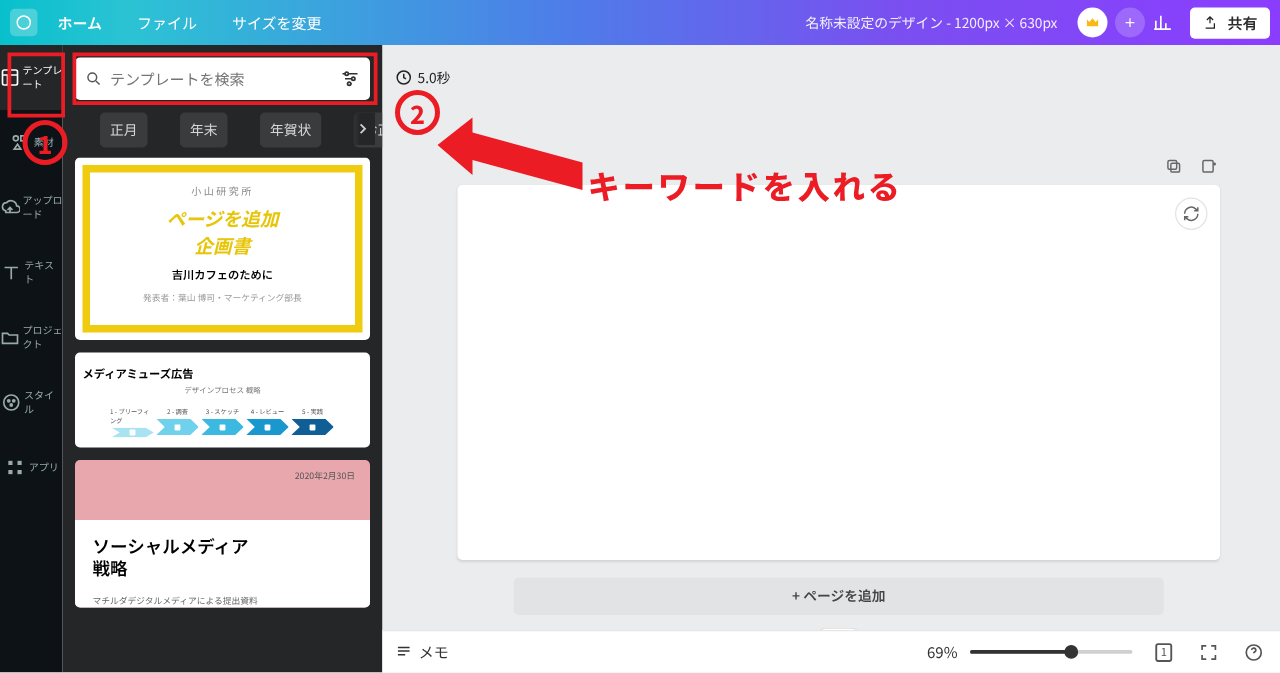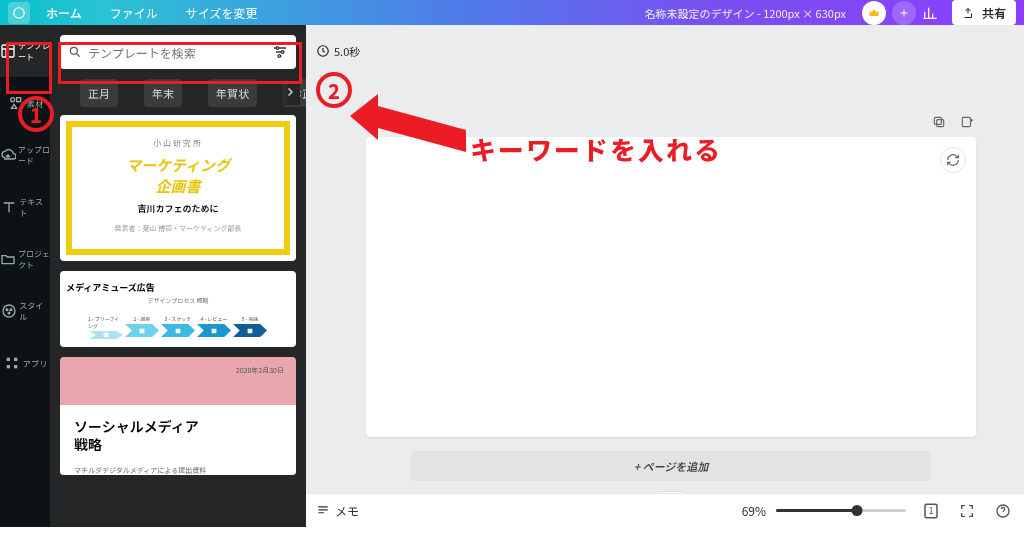--- a/index.html
+++ b/index.html
@@ -1,19 +1,19 @@
 <!DOCTYPE html>
 <html><head>
 <meta charset="utf-8">
 <style>
   * { box-sizing: border-box; margin: 0; padding: 0; font-family: -apple-system, "Hiragino Kaku Gothic ProN", "Noto Sans JP", sans-serif; }
   body { width: 1024px; height: 538px; overflow: hidden; background: #fff; }
 
   
-  .topbar { height: 25px; background: linear-gradient(90deg,#08c0cc 0%,#2bc3d4 10%,#4f7be9 45%,#7a4ff0 70%,#8b3dff 100%); display:flex; align-items:center; color:#fff; font-size:12px; }
+  .topbar { height: 36px; background: linear-gradient(90deg,#08c0cc 0%,#2bc3d4 10%,#4f7be9 45%,#7a4ff0 70%,#8b3dff 100%); display:flex; align-items:center; color:#fff; font-size:12px; }
   .topbar .left { display:flex; align-items:center; gap:4px; padding-left:8px; }
   .topbar .brand { width:22px; height:22px; border-radius:4px; background:rgba(255,255,255,.25); display:flex; align-items:center; justify-content:center; }
   .topbar .tbtn { padding:0 12px; height:36px; display:flex; align-items:center; cursor:pointer; }
   .topbar .tbtn.home { font-weight:600; }
   .topbar .spacer { flex:1; }
   .topbar .title { font-size:11px; opacity:.9; padding:0 10px; }
   .topbar .crown { width:24px; height:24px; background:#fff; border-radius:50%; display:flex; align-items:center; justify-content:center; margin:0 6px; }
   .topbar .iconbtn { width:28px; height:28px; display:flex; align-items:center; justify-content:center; border-radius:4px; cursor:pointer; }
   .topbar .plus { background:rgba(255,255,255,.2); border-radius:50%; width:24px; height:24px; }
   .topbar .share { background:#fff; color:#2b2b2b; border-radius:4px; padding:4px 10px; display:flex; align-items:center; gap:8px; font-weight:600; margin:0 8px; }
@@ -56,21 +56,21 @@
 
   .canvasarea { flex:1; background:#ebecee; display:flex; flex-direction:column; position:relative; }
   .canvastop { height:34px; display:flex; align-items:flex-end; padding-left:10px; gap:6px; color:#222; font-size:11px; }
   .canvastop .dur { display:flex; align-items:center; gap:4px; }
   .canvasbody { flex:1; position:relative; overflow:hidden; }
   .pagewrap { position:absolute; left:60px; right:48px; top:54px; }
   .pagectrl { display:flex; justify-content:flex-end; gap:10px; margin-bottom:6px; color:#555; }
   .pagectrl .pcbtn { width:18px; height:18px; display:flex; align-items:center; justify-content:center; cursor:pointer; }
   .whitepage { background:#fff; width:100%; height:300px; border-radius:4px; box-shadow:0 1px 2px rgba(0,0,0,.1); position:relative; }
   .whitepage .refresh { position:absolute; right:10px; top:10px; width:26px; height:26px; background:#fff; border:1px solid #e3e3e3; border-radius:50%; display:flex; align-items:center; justify-content:center; color:#666; cursor:pointer; }
-  .addpage { margin:14px auto 0; background:#e2e3e5; width:520px; height:30px; border-radius:4px; display:flex; align-items:center; justify-content:center; font-size:11px; color:#444; cursor:pointer; font-weight:600;font-style:italic;}
+  .addpage { margin:14px auto 0; background:#e2e3e5; width:520px; height:30px; border-radius:4px; display:flex; align-items:center; justify-content:center; font-size:11px; color:#444; cursor:pointer; font-weight:600;}
   .collapse { width:36px; height:12px; background:#fff; border:1px solid #ddd; border-bottom:none; border-radius:8px 8px 0 0; margin:10px auto 0; display:flex; align-items:center; justify-content:center; color:#888; cursor:pointer; }
 
   .bottombar { height:34px; background:#fff; border-top:1px solid #e6e6e6; display:flex; align-items:center; padding:0 10px; gap:14px; font-size:12px; color:#333; }
   .bottombar .notes { display:flex; align-items:center; gap:5px; cursor:pointer; }
   .bottombar .bspacer { flex:1; }
   .bottombar .zoom { display:flex; align-items:center; gap:10px; }
   .bottombar .slider { width:130px; height:3px; background:#d0d0d0; border-radius:2px; position:relative; }
   .bottombar .slider .fill { position:absolute; left:0; top:0; height:3px; width:62%; background:#333; border-radius:2px;}
   .bottombar .slider .knob { position:absolute; left:62%; top:-4px; width:11px; height:11px; border-radius:50%; background:#333; transform:translateX(-50%);}
   .bottombar .pbtn { width:22px; height:22px; display:flex; align-items:center; justify-content:center; cursor:pointer; color:#555; position:relative;}
@@ -217,21 +217,21 @@
             <path d="M9 5l7 7-7 7"></path>
           </svg>
       </div>
     </div>
 
     <div class="tpl-list">
 
       <div class="tpl yellow">
         <div class="inner">
           <div class="sub1">小山研究所</div>
-          <div class="t1">マーケティング</div>
+          <div class="t1">ページを追加</div>
           <div class="t2">企画書</div>
           <div class="sub2">吉川カフェのために</div>
           <div class="sub3">発表者：葉山 博司・マーケティング部長</div>
         </div>
       </div>
 
       <div class="tpl flow">
         <div class="ft">メディアミューズ広告</div>
         <div class="fs">デザインプロセス 概略</div>
         <div class="arrows" id="flow-arrows">

